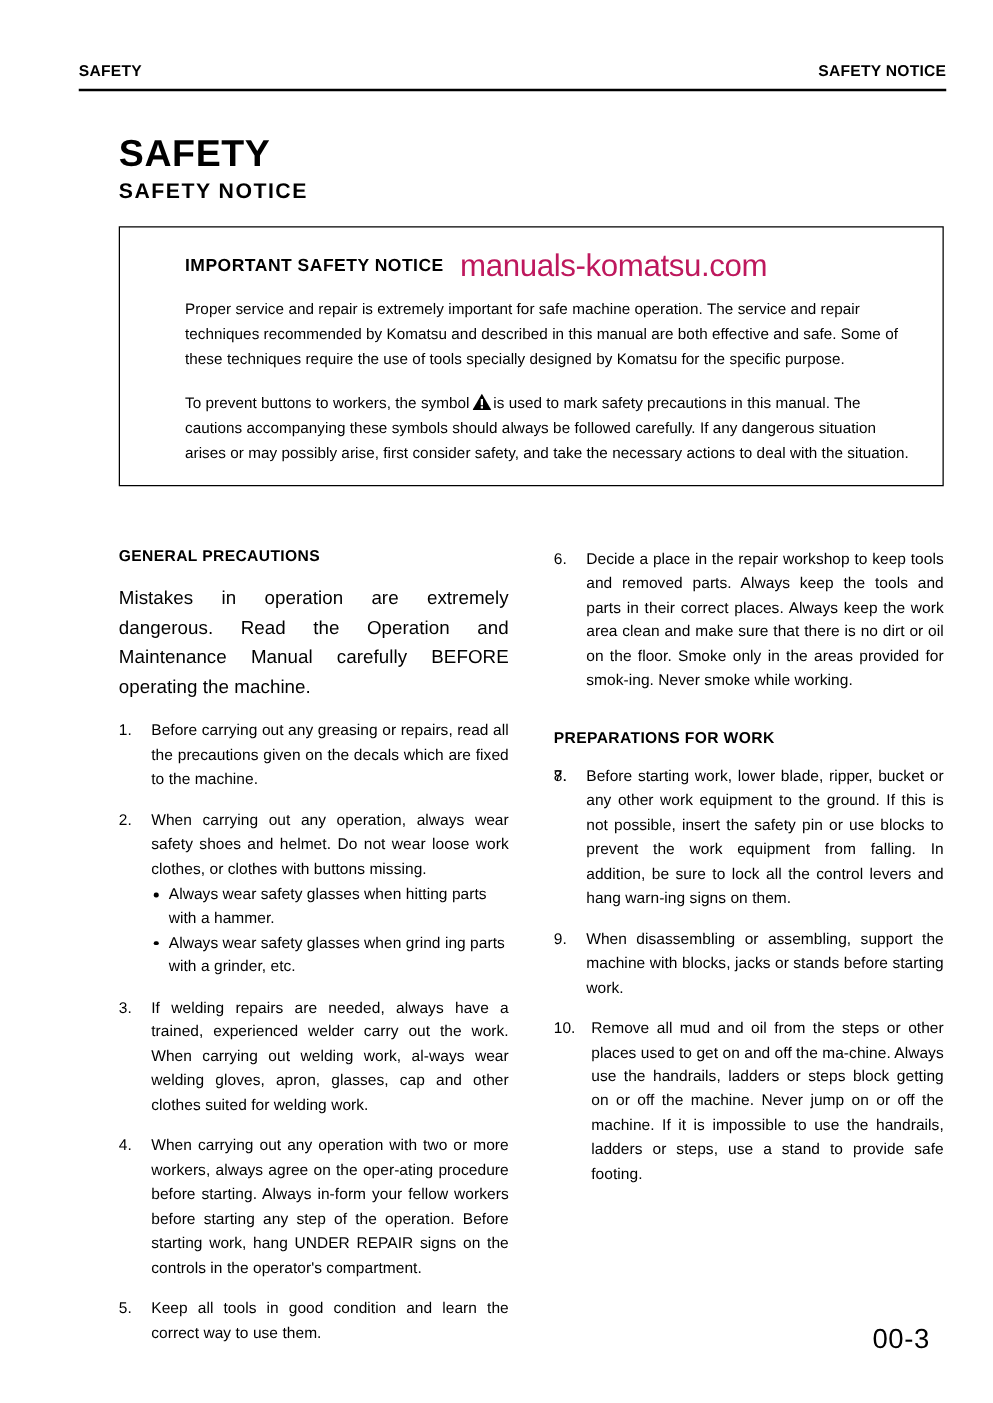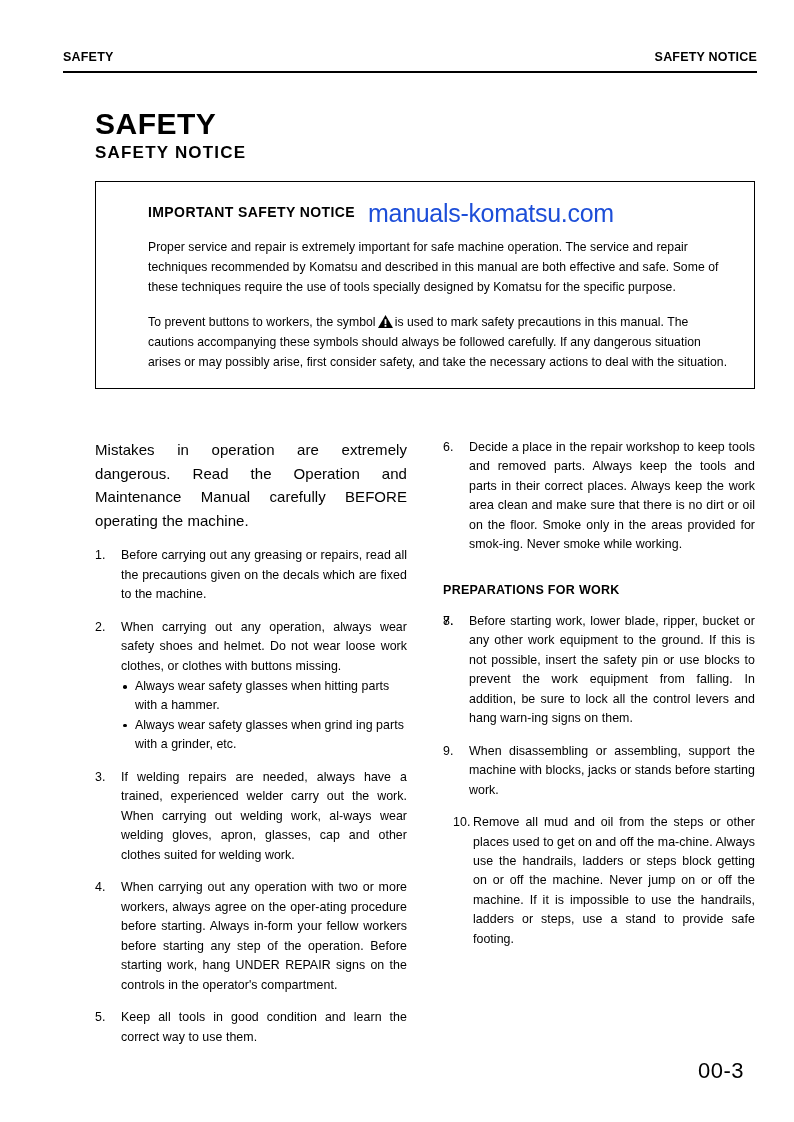--- a/index.html
+++ b/index.html
@@ -112,21 +112,21 @@
     vertical-align: -2px;
     margin: 0 2px;
   }
 
   
   .watermark {
     position: absolute;
     left: 368px;
     top: 199px;
     font-size: 25px;
-    color: #1d4ed8;
+    color: #be185d;
     letter-spacing: -0.3px;
     font-family: "Liberation Sans", sans-serif;
     white-space: nowrap;
     z-index: 3;
     pointer-events: none;
   }
 
   
   .columns {
     position: absolute;
@@ -177,21 +177,21 @@
   }
   ol.num-list > li > .num {
     position: absolute;
     left: 0;
     top: 0;
     width: 20px;
     text-align: right;
     font-size: 12.4px;
   }
   ol.num-list > li.wide-num { padding-left: 30px; }
-  ol.num-list > li.wide-num > .num { width: 24px; margin-left: 10px; }
+  ol.num-list > li.wide-num > .num { width: 24px; }
 
   ul.bullets {
     list-style: none;
     margin: 1px 0 0 0;
     padding: 0;
   }
   ul.bullets > li {
     position: relative;
     padding-left: 14px;
     font-size: 12.4px;
@@ -244,20 +244,21 @@
               <rect x="6.6" y="10" width="1.8" height="1.8" fill="#fff"></rect>
             </svg></span><span>is used to mark safety precautions in this manual. The cautions accompanying these symbols should always be followed carefully. If any dangerous situation arises or may possibly arise, first consider safety, and take the necessary actions to deal with the situation.</span></p>
     </div>
   </div>
 
   <div class="watermark">manuals-komatsu.com</div>
 
   <div class="columns">
 
     <div class="col col-left">
+      <div class="sec-heading">GENERAL PRECAUTIONS</div>
       <p class="intro-para">Mistakes in operation are extremely dangerous. Read the Operation and Maintenance Manual carefully BEFORE operating the machine.</p>
 
       <ol class="num-list">
         <li>
           <span class="num">1.</span>
           <span>Before carrying out any greasing or repairs, read all the precautions given on the decals which are fixed to the machine.</span>
         </li>
         <li>
           <span class="num">2.</span>
           <span>When carrying out any operation, always wear safety shoes and helmet. Do not wear loose work clothes, or clothes with buttons missing.</span>

